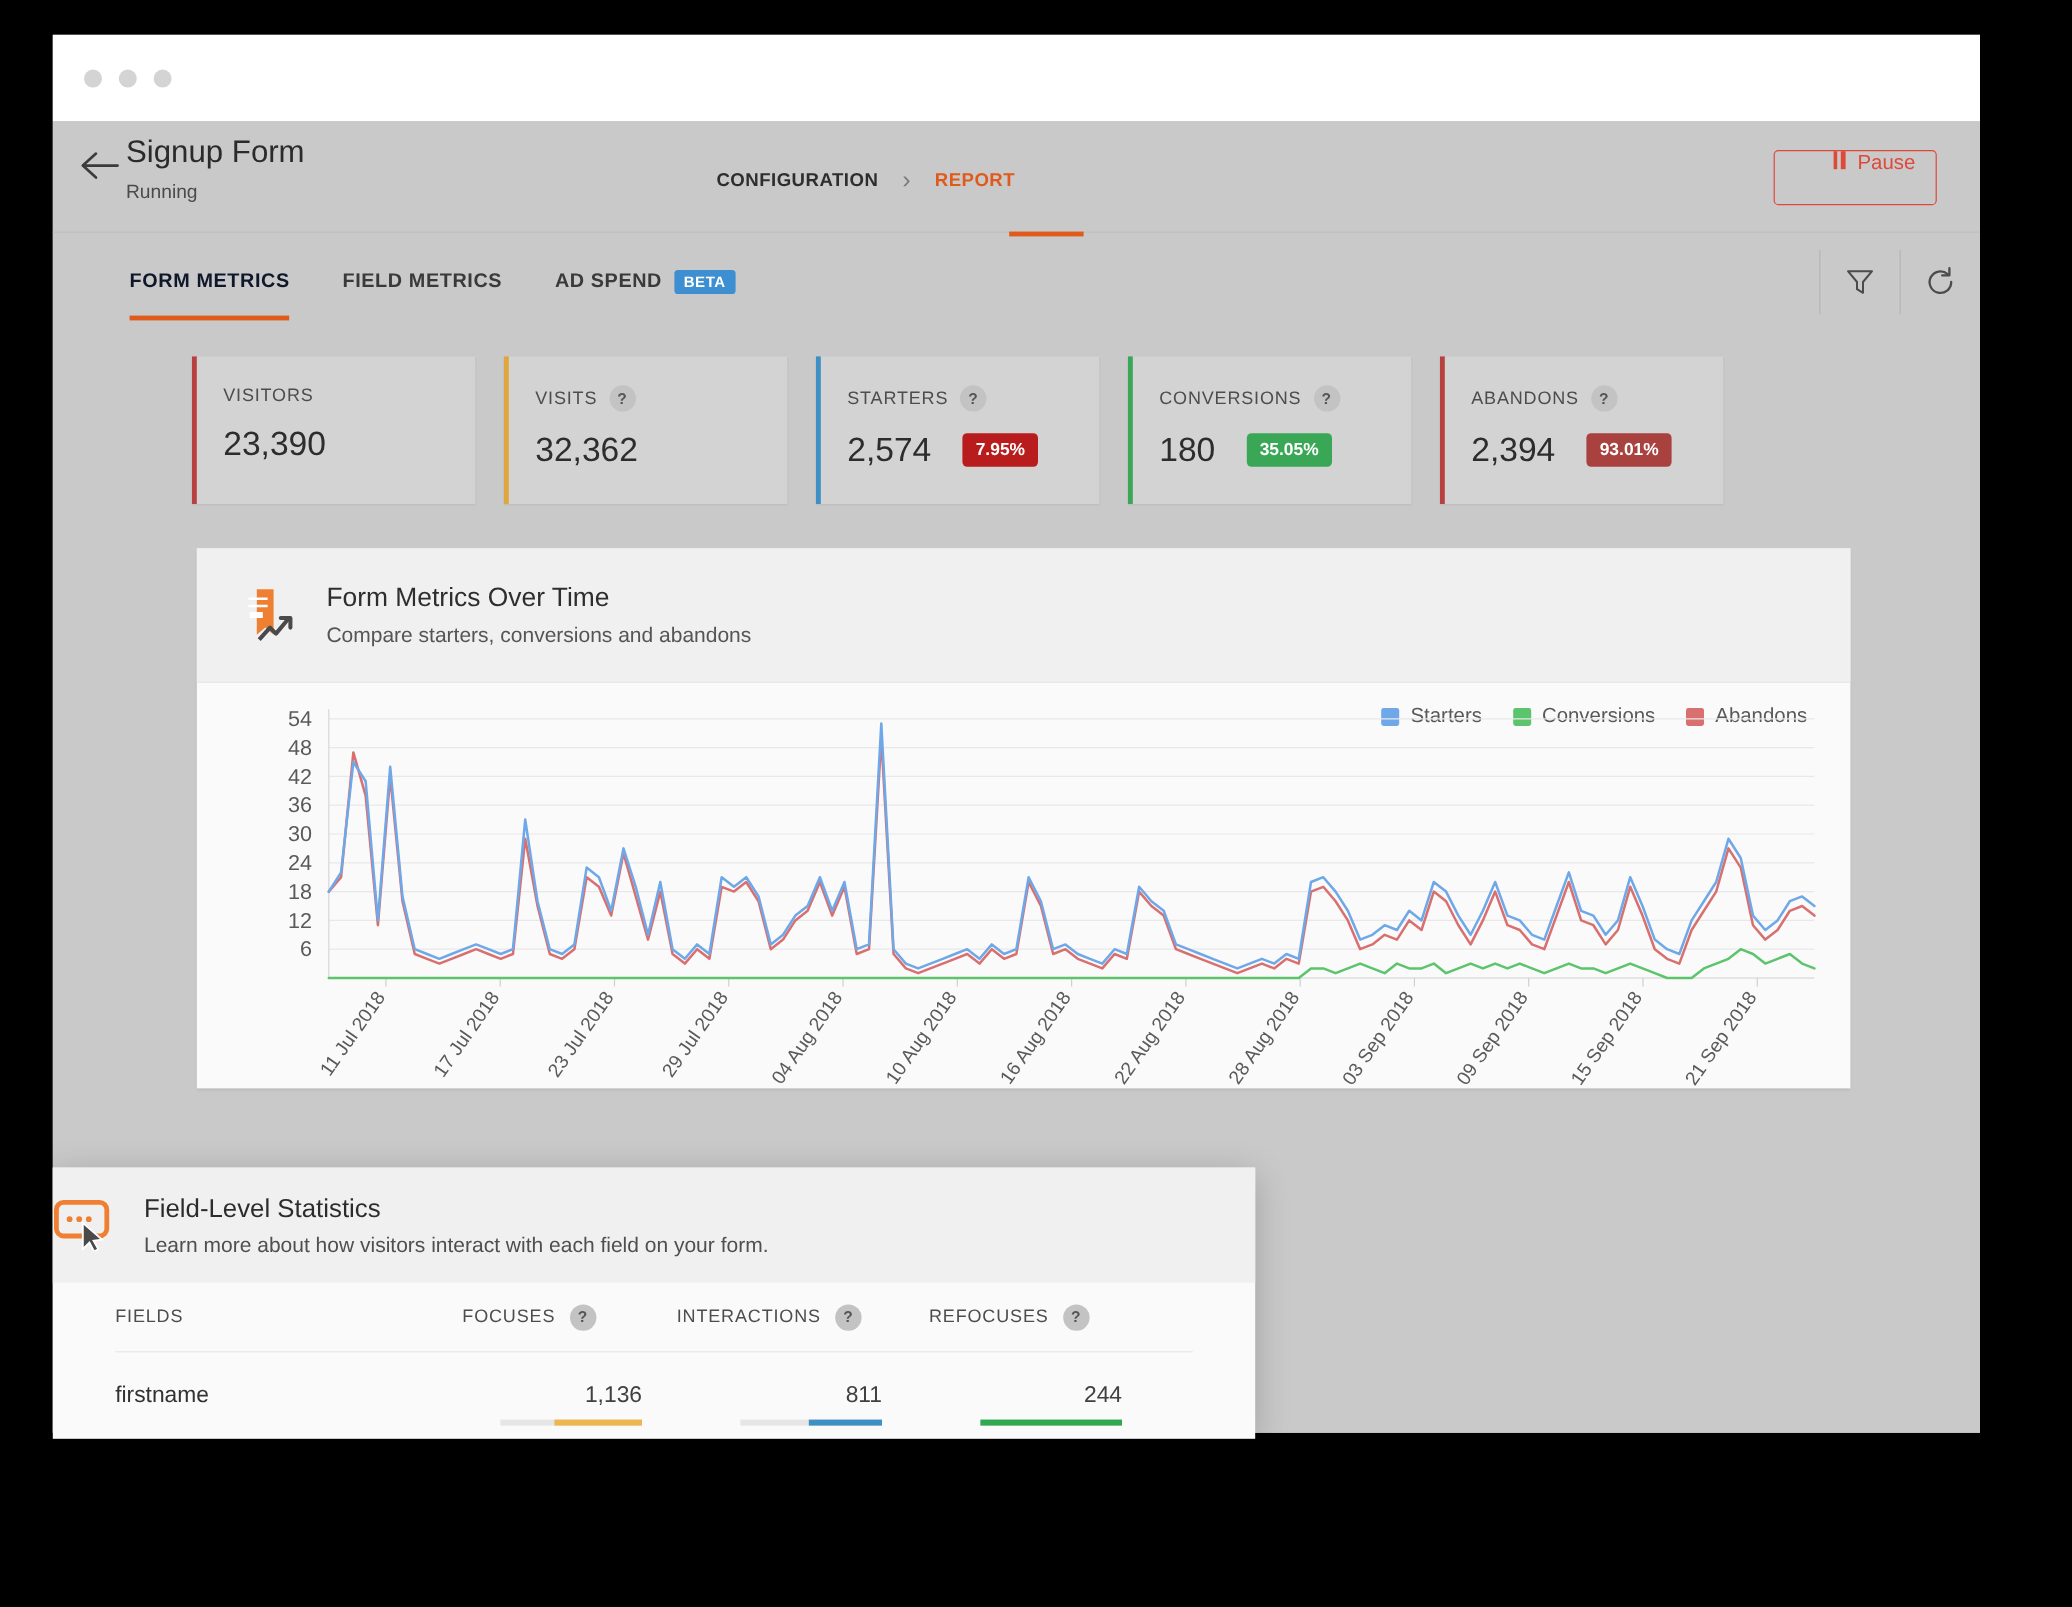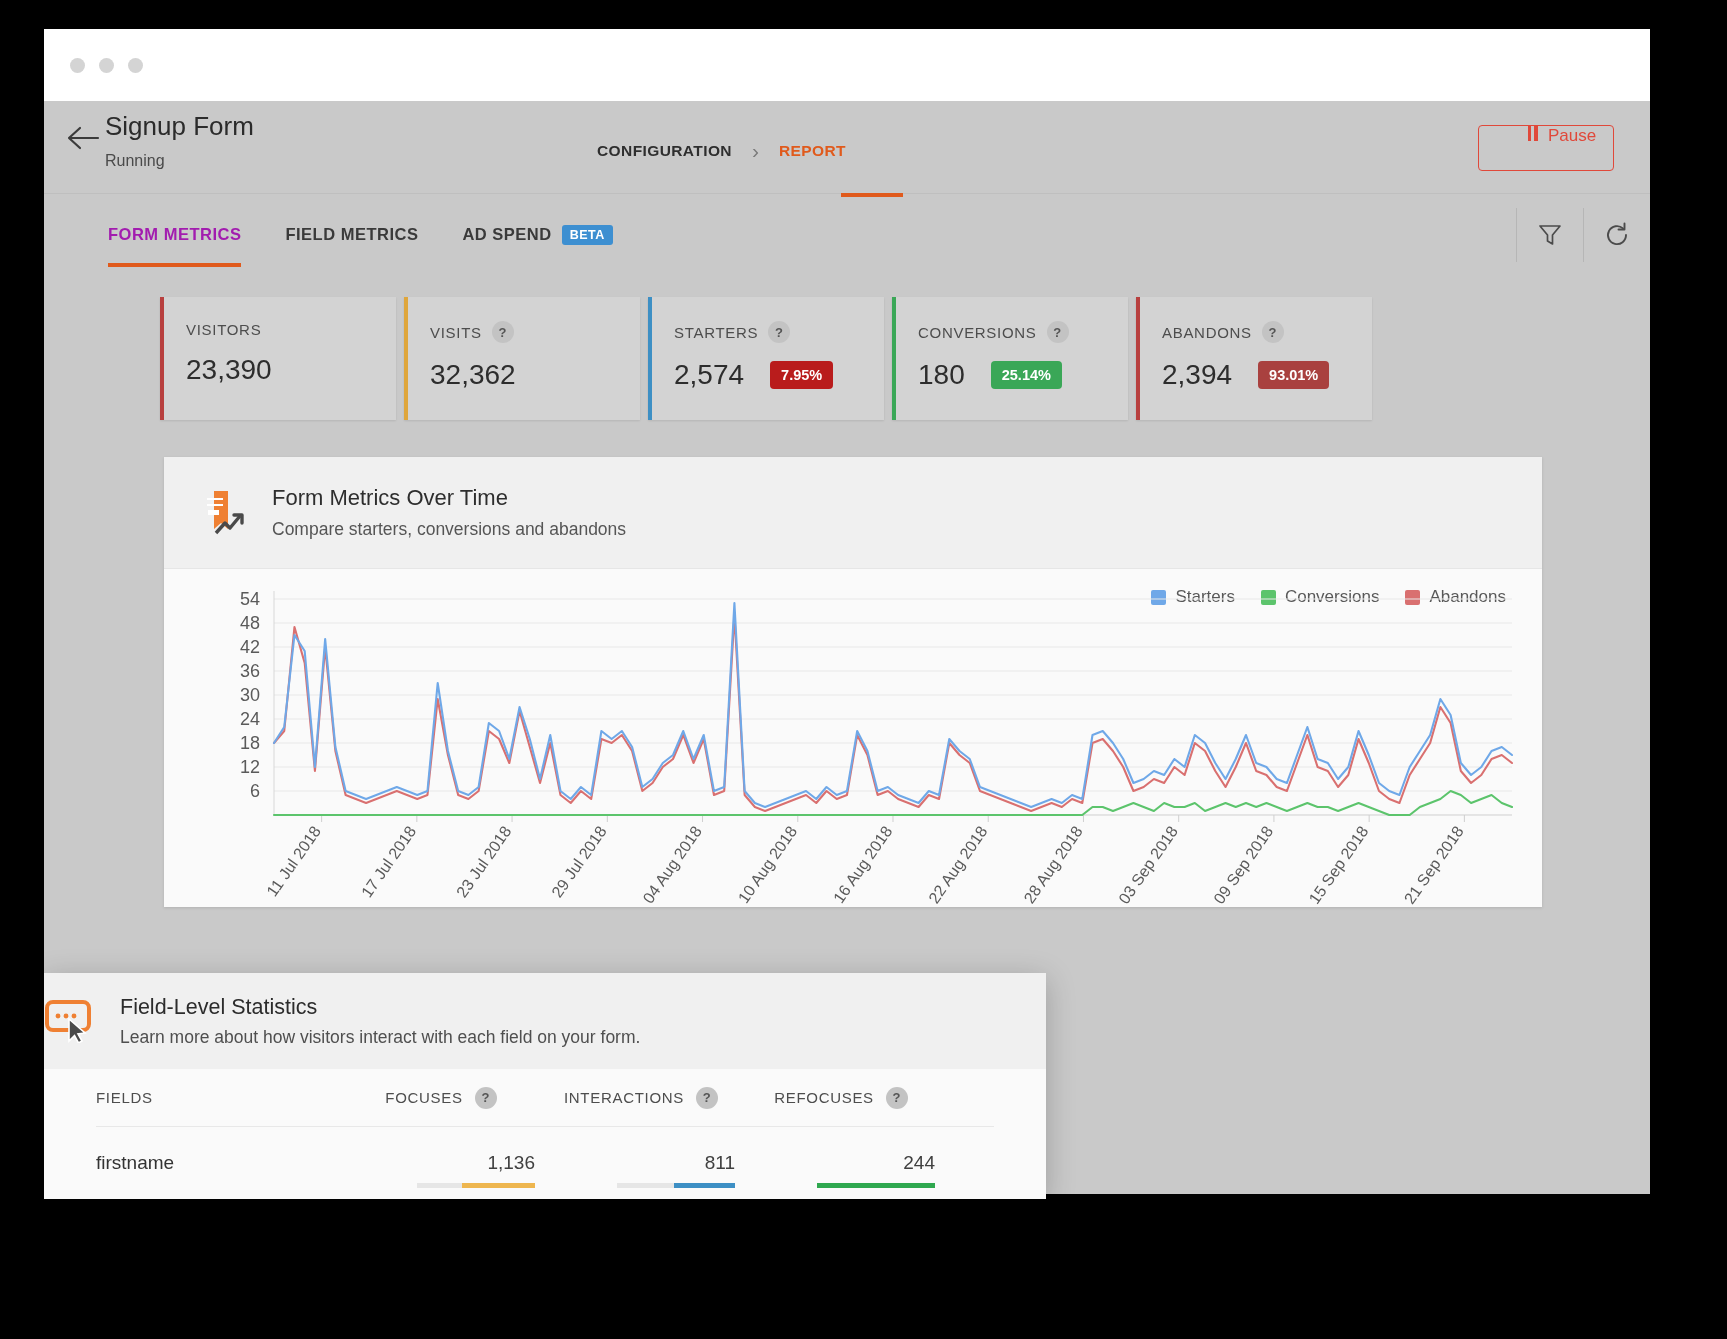--- a/index.html
+++ b/index.html
@@ -66,21 +66,21 @@
     position: relative; height: 82px;
     background: #c9c9c9;
     border-top: 1px solid #bfbfbf;
     display: flex; align-items: center;
   }
   .tabs { display: flex; align-items: center; gap: 44px; padding-left: 64px; height: 100%; }
   .tab {
     font-size: 16.5px; font-weight: 700; letter-spacing: .5px; color: #3a3a3a;
     position: relative; height: 100%; display:flex; align-items:center; cursor:pointer;
   }
-  .tab.active { color: #a21caf; }
+  .tab.active { color: #0f172a; }
   .tab.active::after {
     content:''; position:absolute; left:0; right:0; bottom: 8px; height: 4px; background:#e05a1c;
   }
   .beta-badge {
     display:inline-block; margin-left: 10px; background:#3d8fd1; color:#fff;
     font-size: 12.5px; font-weight:700; letter-spacing:.5px;
     padding: 3px 8px; border-radius: 3px; vertical-align: middle;
   }
   .daterange {
     position:absolute; left: 855px; top: 0; height:100%;
@@ -94,21 +94,21 @@
     position:absolute; right: 0; top: 14px; height: 54px;
     display:flex; align-items:center;
   }
   .divider-v { width:1px; height:54px; background:#b6b6b6; }
   .ticon { width: 66px; display:flex; align-items:center; justify-content:center; color:#4b4b4b; cursor:pointer;}
 
   
   .body-area { position:relative; height: calc(1165px - 72px - 92px - 82px); background:#c9c9c9; }
 
   
-  .kpis { display:flex; gap: 8px; padding: 22px 17px 0 116px; }
+  .kpis { display:flex; gap: 24px; padding: 22px 17px 0 116px; }
   .kpi {
     width: 236px; height: 123px; background: #d3d3d3;
     border-left: 4px solid #888; position:relative;
     box-shadow: 0 1px 2px rgba(0,0,0,.10);
     padding: 24px 0 0 22px;
   }
   .kpi-label { font-size: 15px; letter-spacing:.7px; color:#4d4d4d; display:flex; align-items:center; gap:10px;}
   .q-mark {
     width:22px;height:22px;border-radius:50%;background:#c3c3c3;color:#555;
     display:inline-flex;align-items:center;justify-content:center;font-size:13px;font-weight:700;
@@ -270,21 +270,21 @@
               <span class="kpi-badge" style="background: #b91c1c;">7.95%</span>
             </div>
           </div>
           <div class="kpi" style="border-left-color: rgb(58, 167, 87);">
             <div class="kpi-label">
               <span>CONVERSIONS</span>
               <span class="q-mark">?</span>
             </div>
             <div class="kpi-row">
               <span class="kpi-value">180</span>
-              <span class="kpi-badge" style="background: rgb(58, 167, 87);">25.14%</span>
+              <span class="kpi-badge" style="background: rgb(58, 167, 87);">35.05%</span>
             </div>
           </div>
           <div class="kpi" style="border-left-color: rgb(184, 64, 63);">
             <div class="kpi-label">
               <span>ABANDONS</span>
               <span class="q-mark">?</span>
             </div>
             <div class="kpi-row">
               <span class="kpi-value">2,394</span>
               <span class="kpi-badge" style="background: rgb(169, 65, 63);">93.01%</span>

